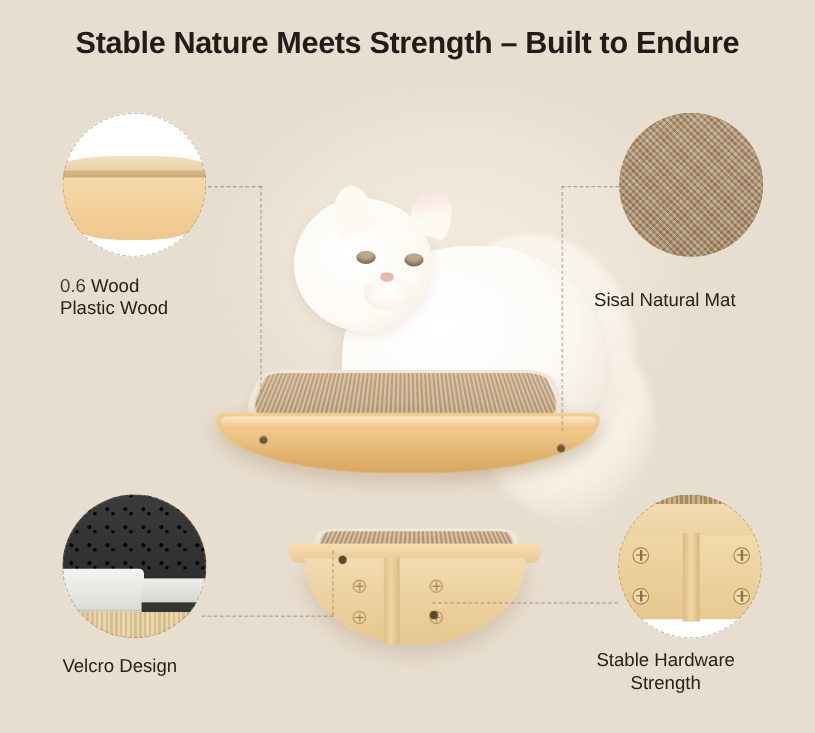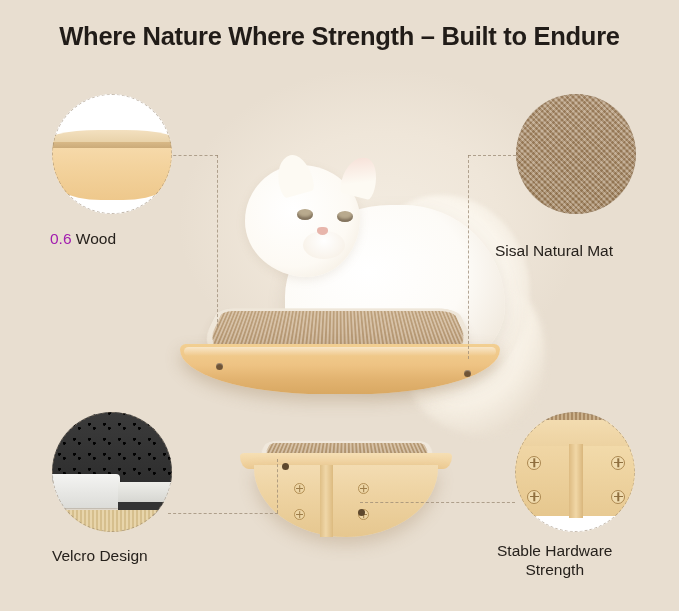--- a/index.html
+++ b/index.html
@@ -191,32 +191,32 @@
   .c-hw .hw-scr.h2{left:96px;top:44px;}
   .c-hw .hw-scr.h3{left:12px;top:78px;}
   .c-hw .hw-scr.h4{left:96px;top:78px;}
 
   
   .label{
     position:absolute;
     font-size:15.5px;line-height:19px;color:#26211c;
     white-space:nowrap;
   }
-  .label .accent{color:#a21caf;}
+  .label .accent{color:#404040;}
   .lbl-wood{left:50px;top:229px;text-align:left;}
   .lbl-sisal{left:495px;top:241px;}
   .lbl-velcro{left:52px;top:546px;}
   .lbl-hw{left:497px;top:541px;text-align:center;}
 </style>
 </head>
 <body>
 
 <div class="stage">
 
-  <div class="title">Where Nature Where Strength – Built to Endure</div>
+  <div class="title">Stable Nature Meets Strength – Built to Endure</div>
 
   <div class="scene">
 
     <div class="wall"></div>
 
     <div class="cat">
       <div class="cat-tail"></div>
       <div class="cat-fluff"></div>
       <div class="cat-body"></div>
       <div class="cat-head">
@@ -288,20 +288,21 @@
     <div class="hw-scr h1"></div>
     <div class="hw-scr h2"></div>
     <div class="hw-scr h3"></div>
     <div class="hw-scr h4"></div>
   </div>
 
   <div class="label lbl-wood">
     <div>
       <span class="accent">0.6</span><span> Wood</span>
     </div>
+    <div>Plastic Wood</div>
   </div>
 
   <div class="label lbl-sisal">
     <div>Sisal Natural Mat</div>
   </div>
 
   <div class="label lbl-velcro">
     <div>Velcro Design</div>
   </div>
 

